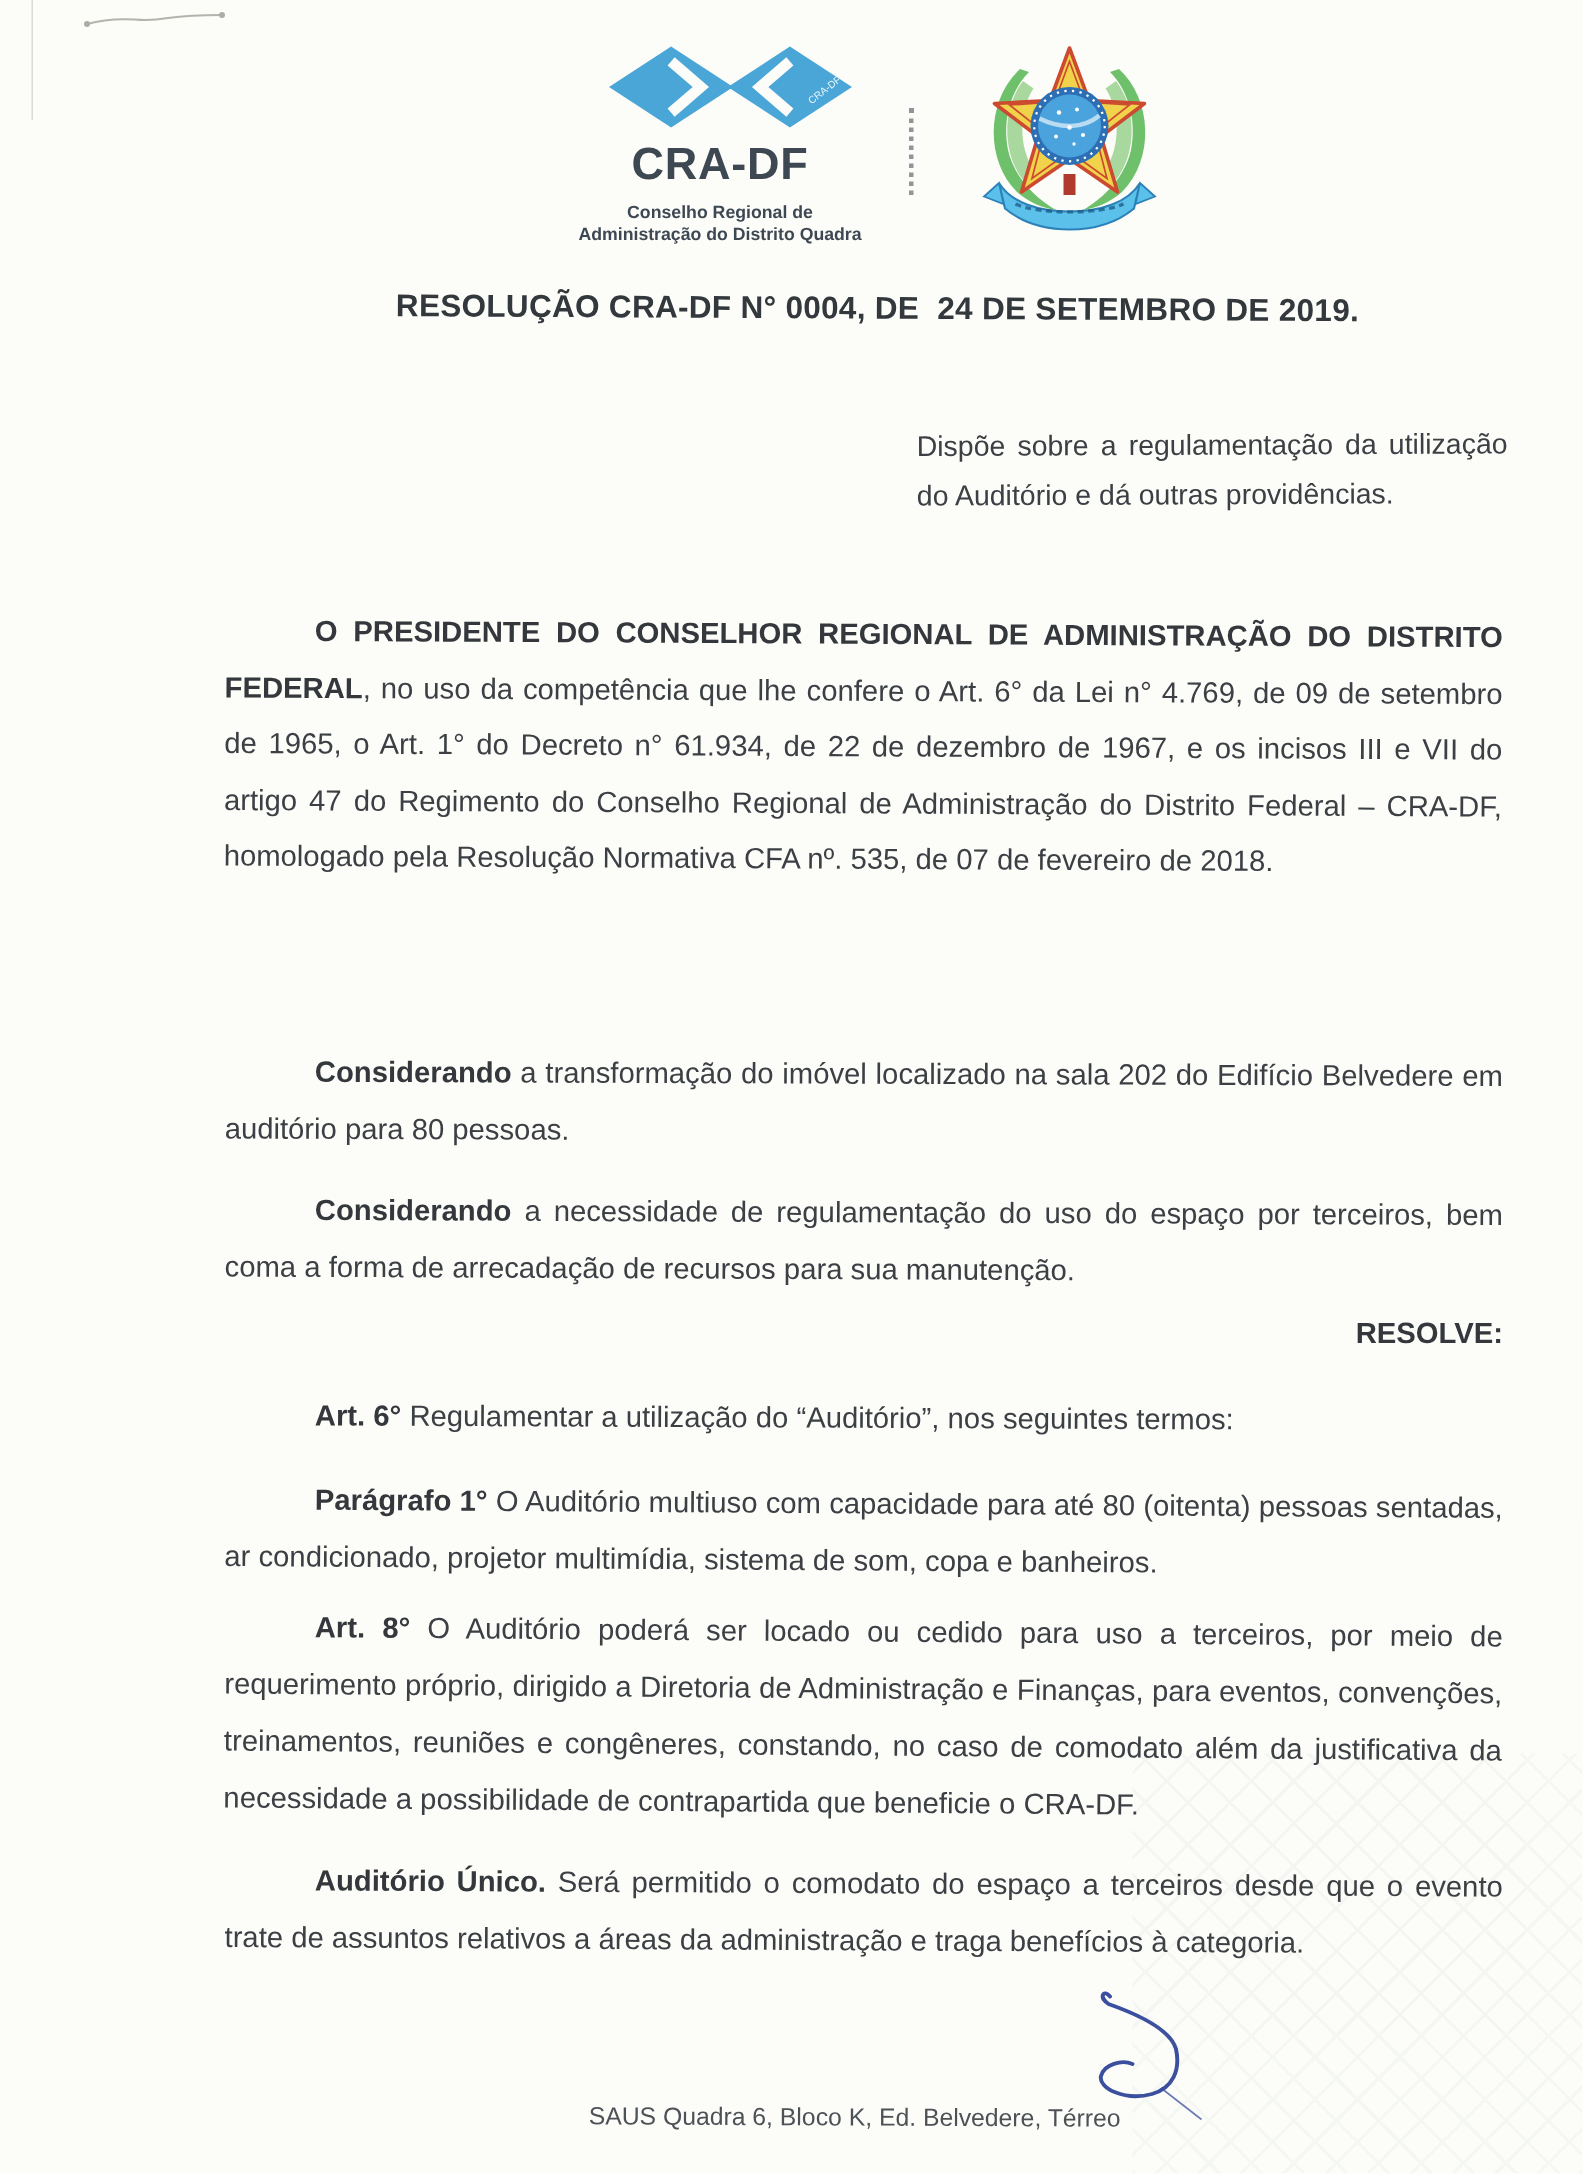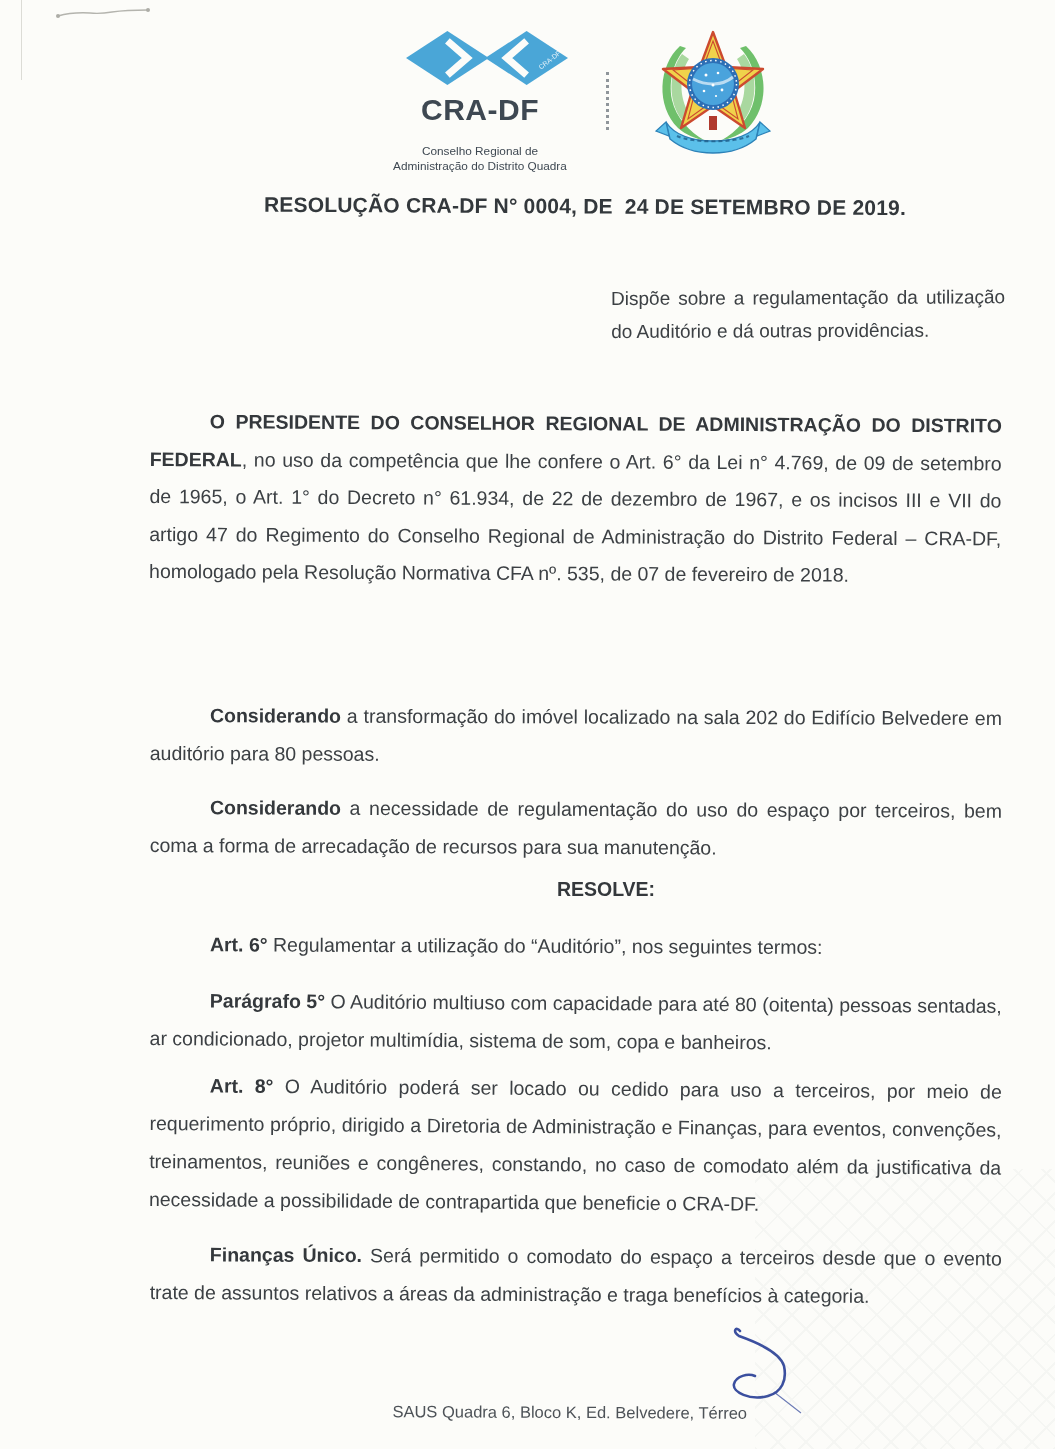--- a/index.html
+++ b/index.html
@@ -15,21 +15,21 @@
   .texture {
     position:absolute; right:0; bottom:0; width:300px; height:280px; opacity:0.05; pointer-events:none;
     background:
       repeating-linear-gradient(45deg,#7d9a8c 0 2px, transparent 2px 20px),
       repeating-linear-gradient(-45deg,#7d9a8c 0 2px, transparent 2px 20px);
   }
   
   .logo-block { position:absolute; left:360px; top:30px; width:240px; text-align:center; }
   .logo-diamonds { display:block; margin:0 auto; margin-left:46px; }
   .logo-name { font-size:30px; font-weight:bold; color:#3e4852; letter-spacing:0.5px; margin-top:7px; }
-  .logo-sub { font-size:11.8px; line-height:14.5px; color:#3e4852; font-weight:normal; margin-top:17px; }
+  .logo-sub { font-size:11.8px; line-height:14.5px; color:#3e4852; font-weight:bold; margin-top:7px; }
   .dots-sep { position:absolute; left:606px; top:72px; height:58px; width:0; border-left:3px dotted #8f959a; }
   .coat { position:absolute; left:652px; top:28px; }
   .pencil-mark { position:absolute; left:52px; top:4px; }
 
   
   .title {
     position:absolute; left:115px; top:192px; width:940px;
     text-align:center; font-weight:bold; font-size:21px; color:#33383c;
     white-space:pre-wrap; transform:rotate(0.3deg); transform-origin:left center;
     letter-spacing:0.2px;
@@ -39,21 +39,21 @@
     font-size:19px; line-height:33px; text-align:justify;
     transform:rotate(-0.25deg); transform-origin:left top;
   }
   .para {
     position:absolute; left:150px; width:852px;
     font-size:19.5px; line-height:38px; text-align:justify;
     text-indent:60px; transform-origin:left top;
   }
   .para b, .preamble b { font-weight:bold; color:#34383c; }
   .preamble { line-height:37.5px; }
-  .resolve-line { text-align:center; font-weight:bold; }
+  .resolve-line { text-align:right; font-weight:bold; }
 
   .footer {
     position:absolute; left:90px; top:1361px; width:960px;
     text-align:center; font-size:16.5px; line-height:20.5px; color:#4d5257;
     white-space:pre-wrap; transform:rotate(0.25deg); transform-origin:center top;
   }
   .signature { position:absolute; left:698px; top:1312px; }
 </style>
 </head>
 <body>
@@ -131,29 +131,29 @@
 
   <div class="para resolve-line" style="top:870px;">
     <b>RESOLVE:</b><span></span>
   </div>
 
   <div class="para" style="top:925px; transform:rotate(0.25deg);">
     <b>Art. 6°</b><span> Regulamentar a utilização do “Auditório”, nos seguintes termos:</span>
   </div>
 
   <div class="para" style="top:981px; transform:rotate(0.4deg);">
-    <b>Parágrafo 5°</b><span> O Auditório multiuso com capacidade para até 80 (oitenta) pessoas sentadas, ar condicionado, projetor multimídia, sistema de som, copa e banheiros.</span>
+    <b>Parágrafo 1°</b><span> O Auditório multiuso com capacidade para até 80 (oitenta) pessoas sentadas, ar condicionado, projetor multimídia, sistema de som, copa e banheiros.</span>
   </div>
 
   <div class="para" style="top:1066px; transform:rotate(0.45deg);">
     <b>Art. 8°</b><span> O Auditório poderá ser locado ou cedido para uso a terceiros, por meio de requerimento próprio, dirigido a Diretoria de Administração e Finanças, para eventos, convenções, treinamentos, reuniões e congêneres, constando, no caso de comodato além da justificativa da necessidade a possibilidade de contrapartida que beneficie o CRA-DF.</span>
   </div>
 
   <div class="para" style="top:1235px; transform:rotate(0.3deg);">
-    <b>Finanças Único.</b><span> Será permitido o comodato do espaço a terceiros desde que o evento trate de assuntos relativos a áreas da administração e traga benefícios à categoria.</span>
+    <b>Auditório Único.</b><span> Será permitido o comodato do espaço a terceiros desde que o evento trate de assuntos relativos a áreas da administração e traga benefícios à categoria.</span>
   </div>
 
   <svg class="signature" width="120" height="120" viewBox="0 0 120 120">
     <path d="M42,19 C38,14 34,19 41,24 C58,30 82,40 86,54 C89,68 84,80 70,84 C52,89 34,80 36,72 C38,64 50,61 57,64" fill="none" stroke="#3b4f9f" stroke-width="2.6" stroke-linecap="round"></path>
     <path d="M76,80 L103,101" stroke="#3b4f9f" stroke-width="1.1" opacity="0.75"></path>
   </svg>
 
   <div class="footer">
     <div>SAUS Quadra 6, Bloco K, Ed. Belvedere, Térreo</div>
     

